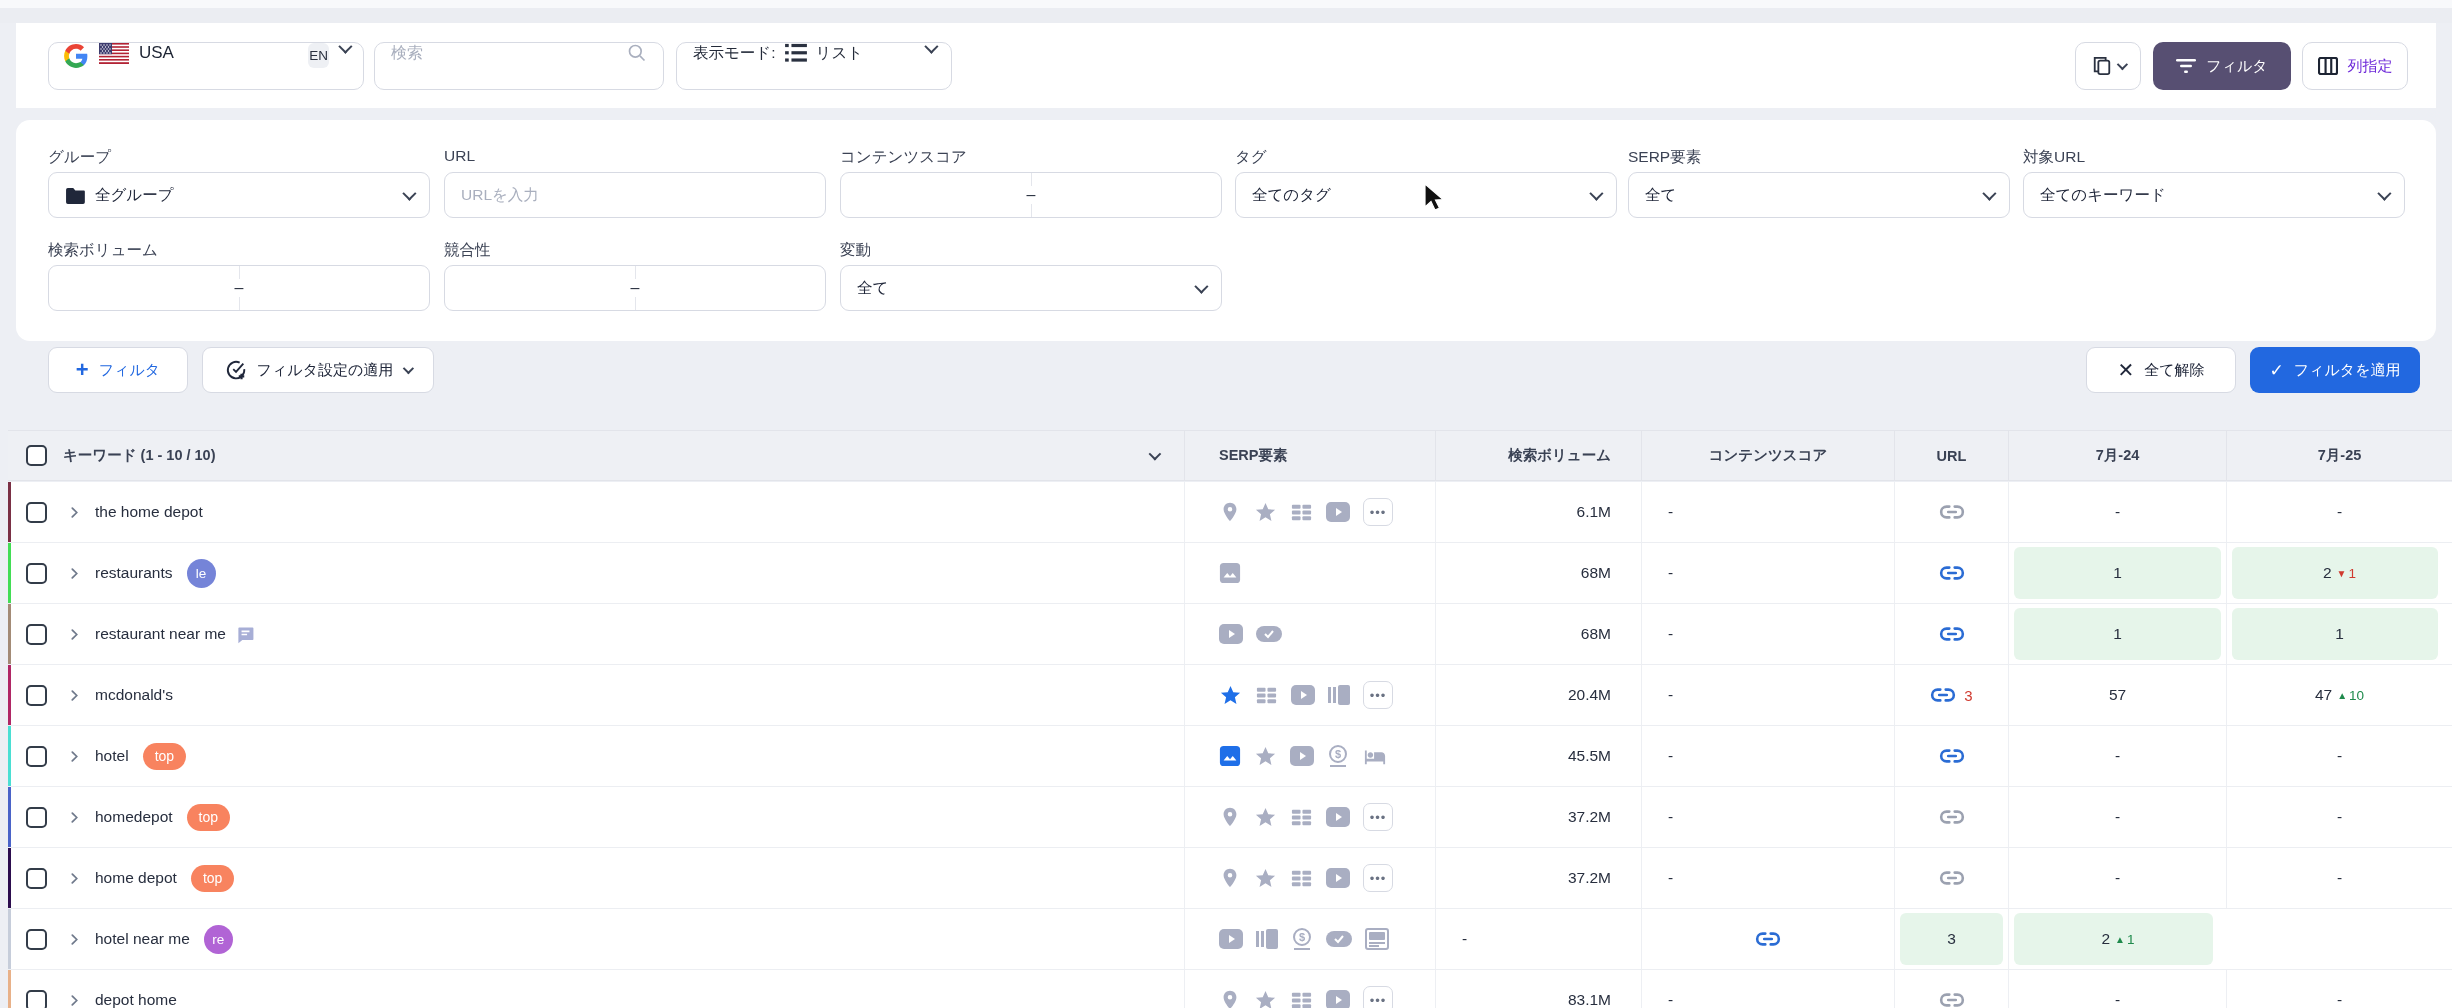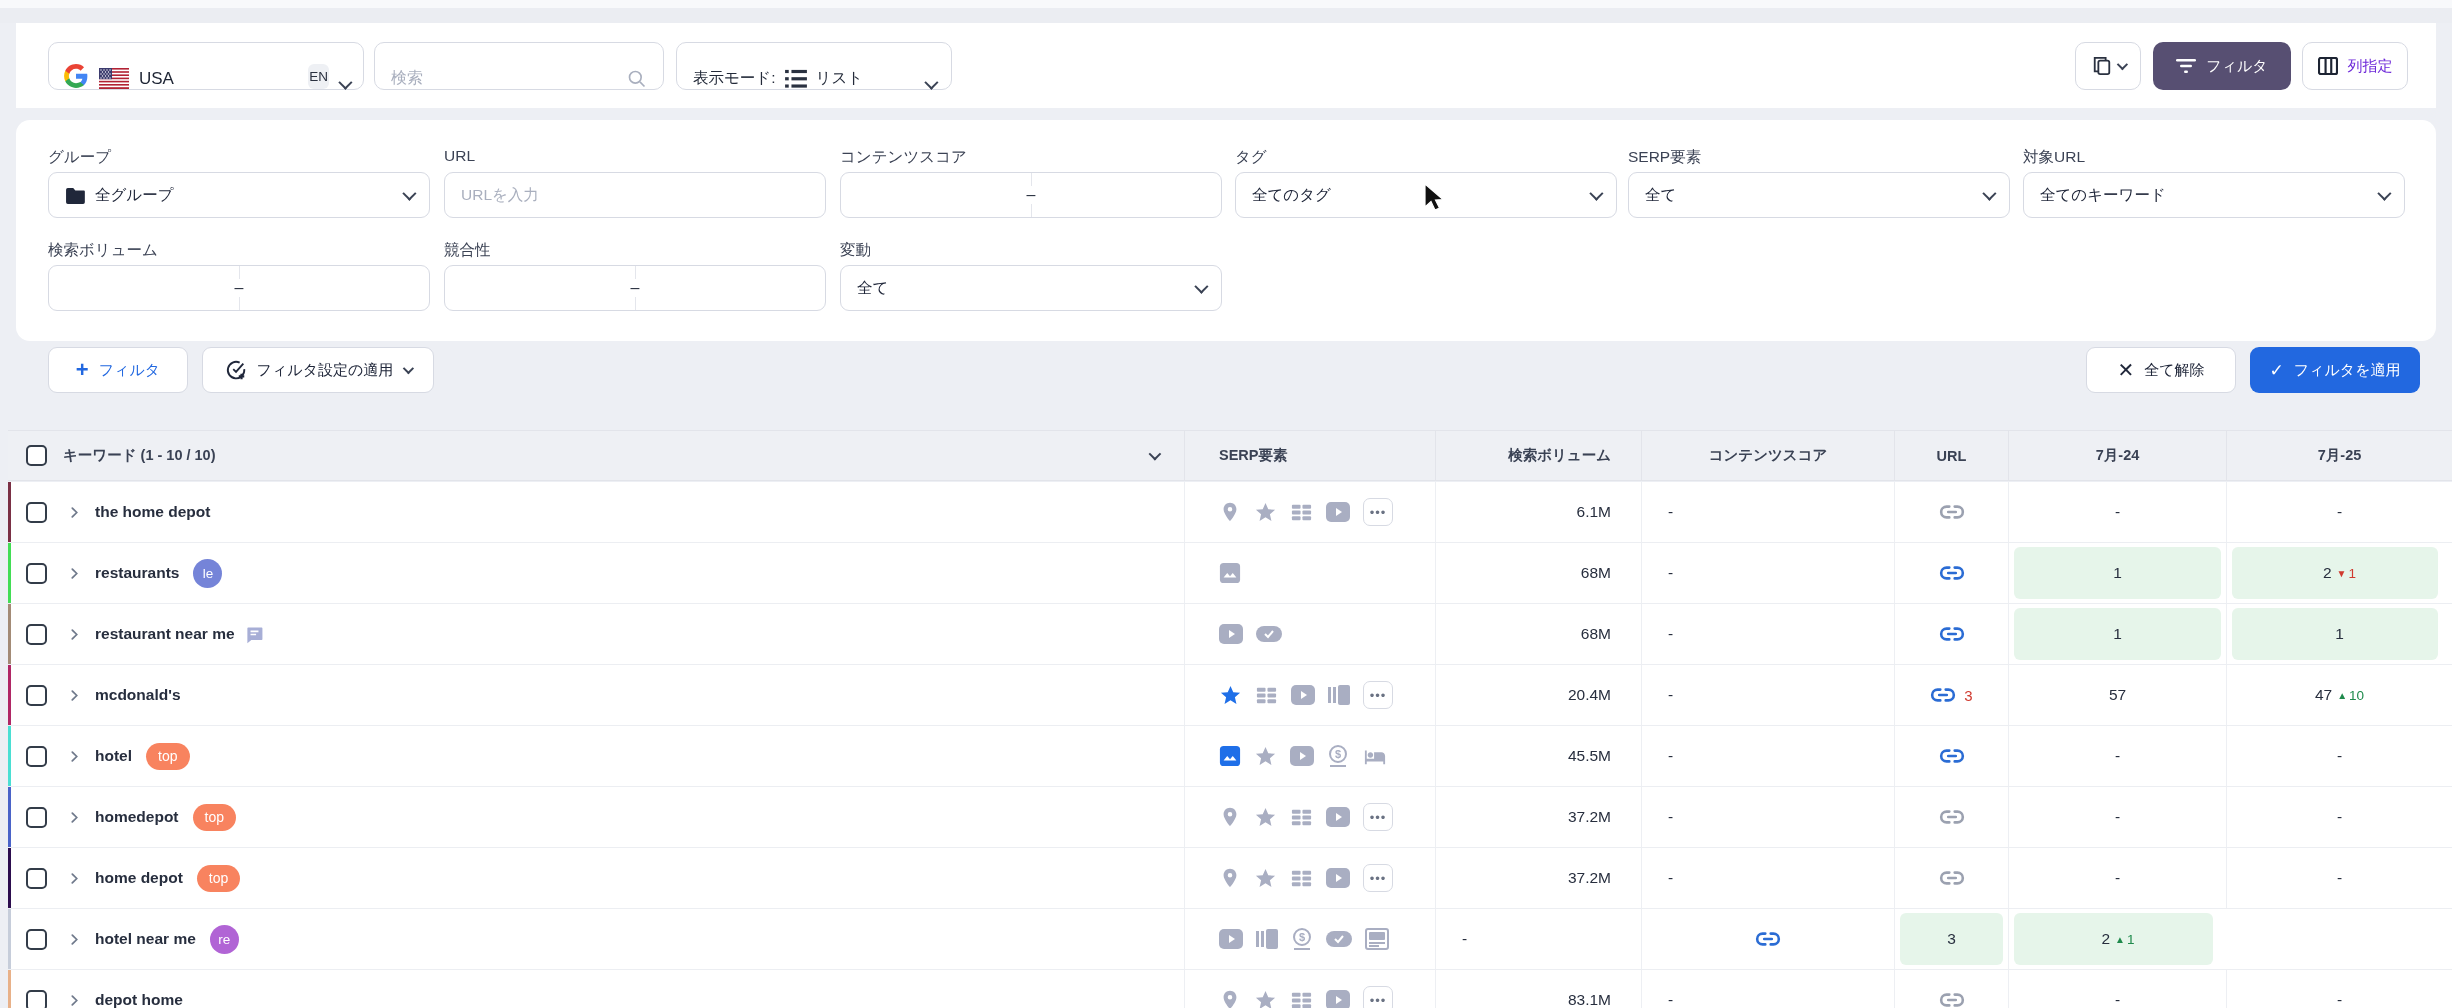--- a/index.html
+++ b/index.html
@@ -1,21 +1,21 @@
 <!DOCTYPE html>
 <html><head>
 <meta charset="utf-8">
 <style>
   * { margin:0; padding:0; box-sizing:border-box; }
   html,body { width:2452px; height:1008px; overflow:hidden; }
   body { font-family:"Liberation Sans","DejaVu Sans",sans-serif; background:#edeff4; position:relative; }
   .topband { position:absolute; left:0; top:0; width:2452px; height:8px; background:#f8f9fb; }
   .topband2 { position:absolute; left:0; top:8px; width:2452px; height:15px; background:#ebedf2; }
   .toolbar { position:absolute; left:16px; top:23px; width:2420px; height:85px; background:#ffffff; }
-  .ctl { border:1px solid #d7dae3; border-radius:10px; height:48px; background:#fff; display:flex; align-items:flex-end; position:absolute; }
+  .ctl { border:1px solid #d7dae3; border-radius:10px; height:48px; background:#fff; display:flex; align-items:flex-start; position:absolute; }
   .country { left:32px; top:19px; width:316px; padding:0 14px; gap:10px; }
   .country .usa { font-size:17px; color:#1d2433; }
   .country .spacer { flex:1; }
   .chip-en { background:#eef0f4; border-radius:6px; font-size:13.5px; color:#2a3140; padding:5px 1px; }
   .searchbox { left:358px; top:19px; width:290px; padding:0 16px; }
   .searchbox .ph { color:#a9afbe; font-size:16px; flex:1; }
   .modebox { left:660px; top:19px; width:276px; padding:0 16px; gap:9px; font-size:15.5px; color:#232a39; }
   .btn { border:1px solid #d7dae3; border-radius:10px; height:48px; display:flex; align-items:center; justify-content:center; background:#fff; position:absolute; }
   .copybtn { left:2059px; top:19px; width:66px; gap:5px; }
   .filterbtn { left:2137px; top:19px; width:138px; gap:10px; background:#574f72; border:none; color:#fff; font-size:15px; }
@@ -34,21 +34,21 @@
   .thead > div { display:flex; align-items:center; font-size:14.5px; font-weight:bold; color:#3a4254; border-right:1px solid #e2e4ea; }
   .thead > div:last-child { border-right:none; }
   .rows { position:absolute; left:8px; top:482px; width:2444px; }
   .trow { height:61px; background:#fff; border-bottom:1px solid #eceef2; display:grid; grid-template-columns:1177px 251px 206px 253px 114px 218px 225px; position:relative; }
   .trow > div { display:flex; align-items:center; border-right:1px solid #edeff3; }
   .trow > div:last-child { border-right:none; }
   .stripe { position:absolute; left:0; top:0; bottom:0; width:3px; }
   .cb { width:21px; height:21px; border:2px solid #333c49; border-radius:5px; background:#fff; flex:none; }
   .kwcell { padding-left:18px; }
   .rowchev { margin-left:22px; width:14px; display:inline-flex; flex:none; }
-  .kwtext { font-size:15.5px; color:#272e3e; margin-left:12px;font-weight:bold; }
+  .kwtext { font-size:15.5px; color:#272e3e; margin-left:12px; }
   .serpcell { gap:13px; padding-left:34px; }
   .volcell { justify-content:flex-end; padding-right:30px; font-size:15.5px; color:#272e3e; }
   .scorecell { padding-left:26px; font-size:15.5px; color:#272e3e; }
   .urlcell { justify-content:center; gap:8px; }
   .daycell { justify-content:center; font-size:15.5px; color:#272e3e; position:relative; }
   .greenbg { position:absolute; left:5px; right:5px; top:4px; bottom:4px; background:#e6f5ea; border-radius:6px; }
   .daycell:last-child .greenbg { right:14px; }
   .cellval { position:relative; display:flex; align-items:center; gap:5px; }
   .delta { font-size:13.5px; display:flex; align-items:center; gap:2px; }
   .badge-circle { width:29px; height:29px; flex:none; border-radius:50%; color:#fff; font-size:13.5px; display:flex; align-items:center; justify-content:center; margin-left:14px; }

